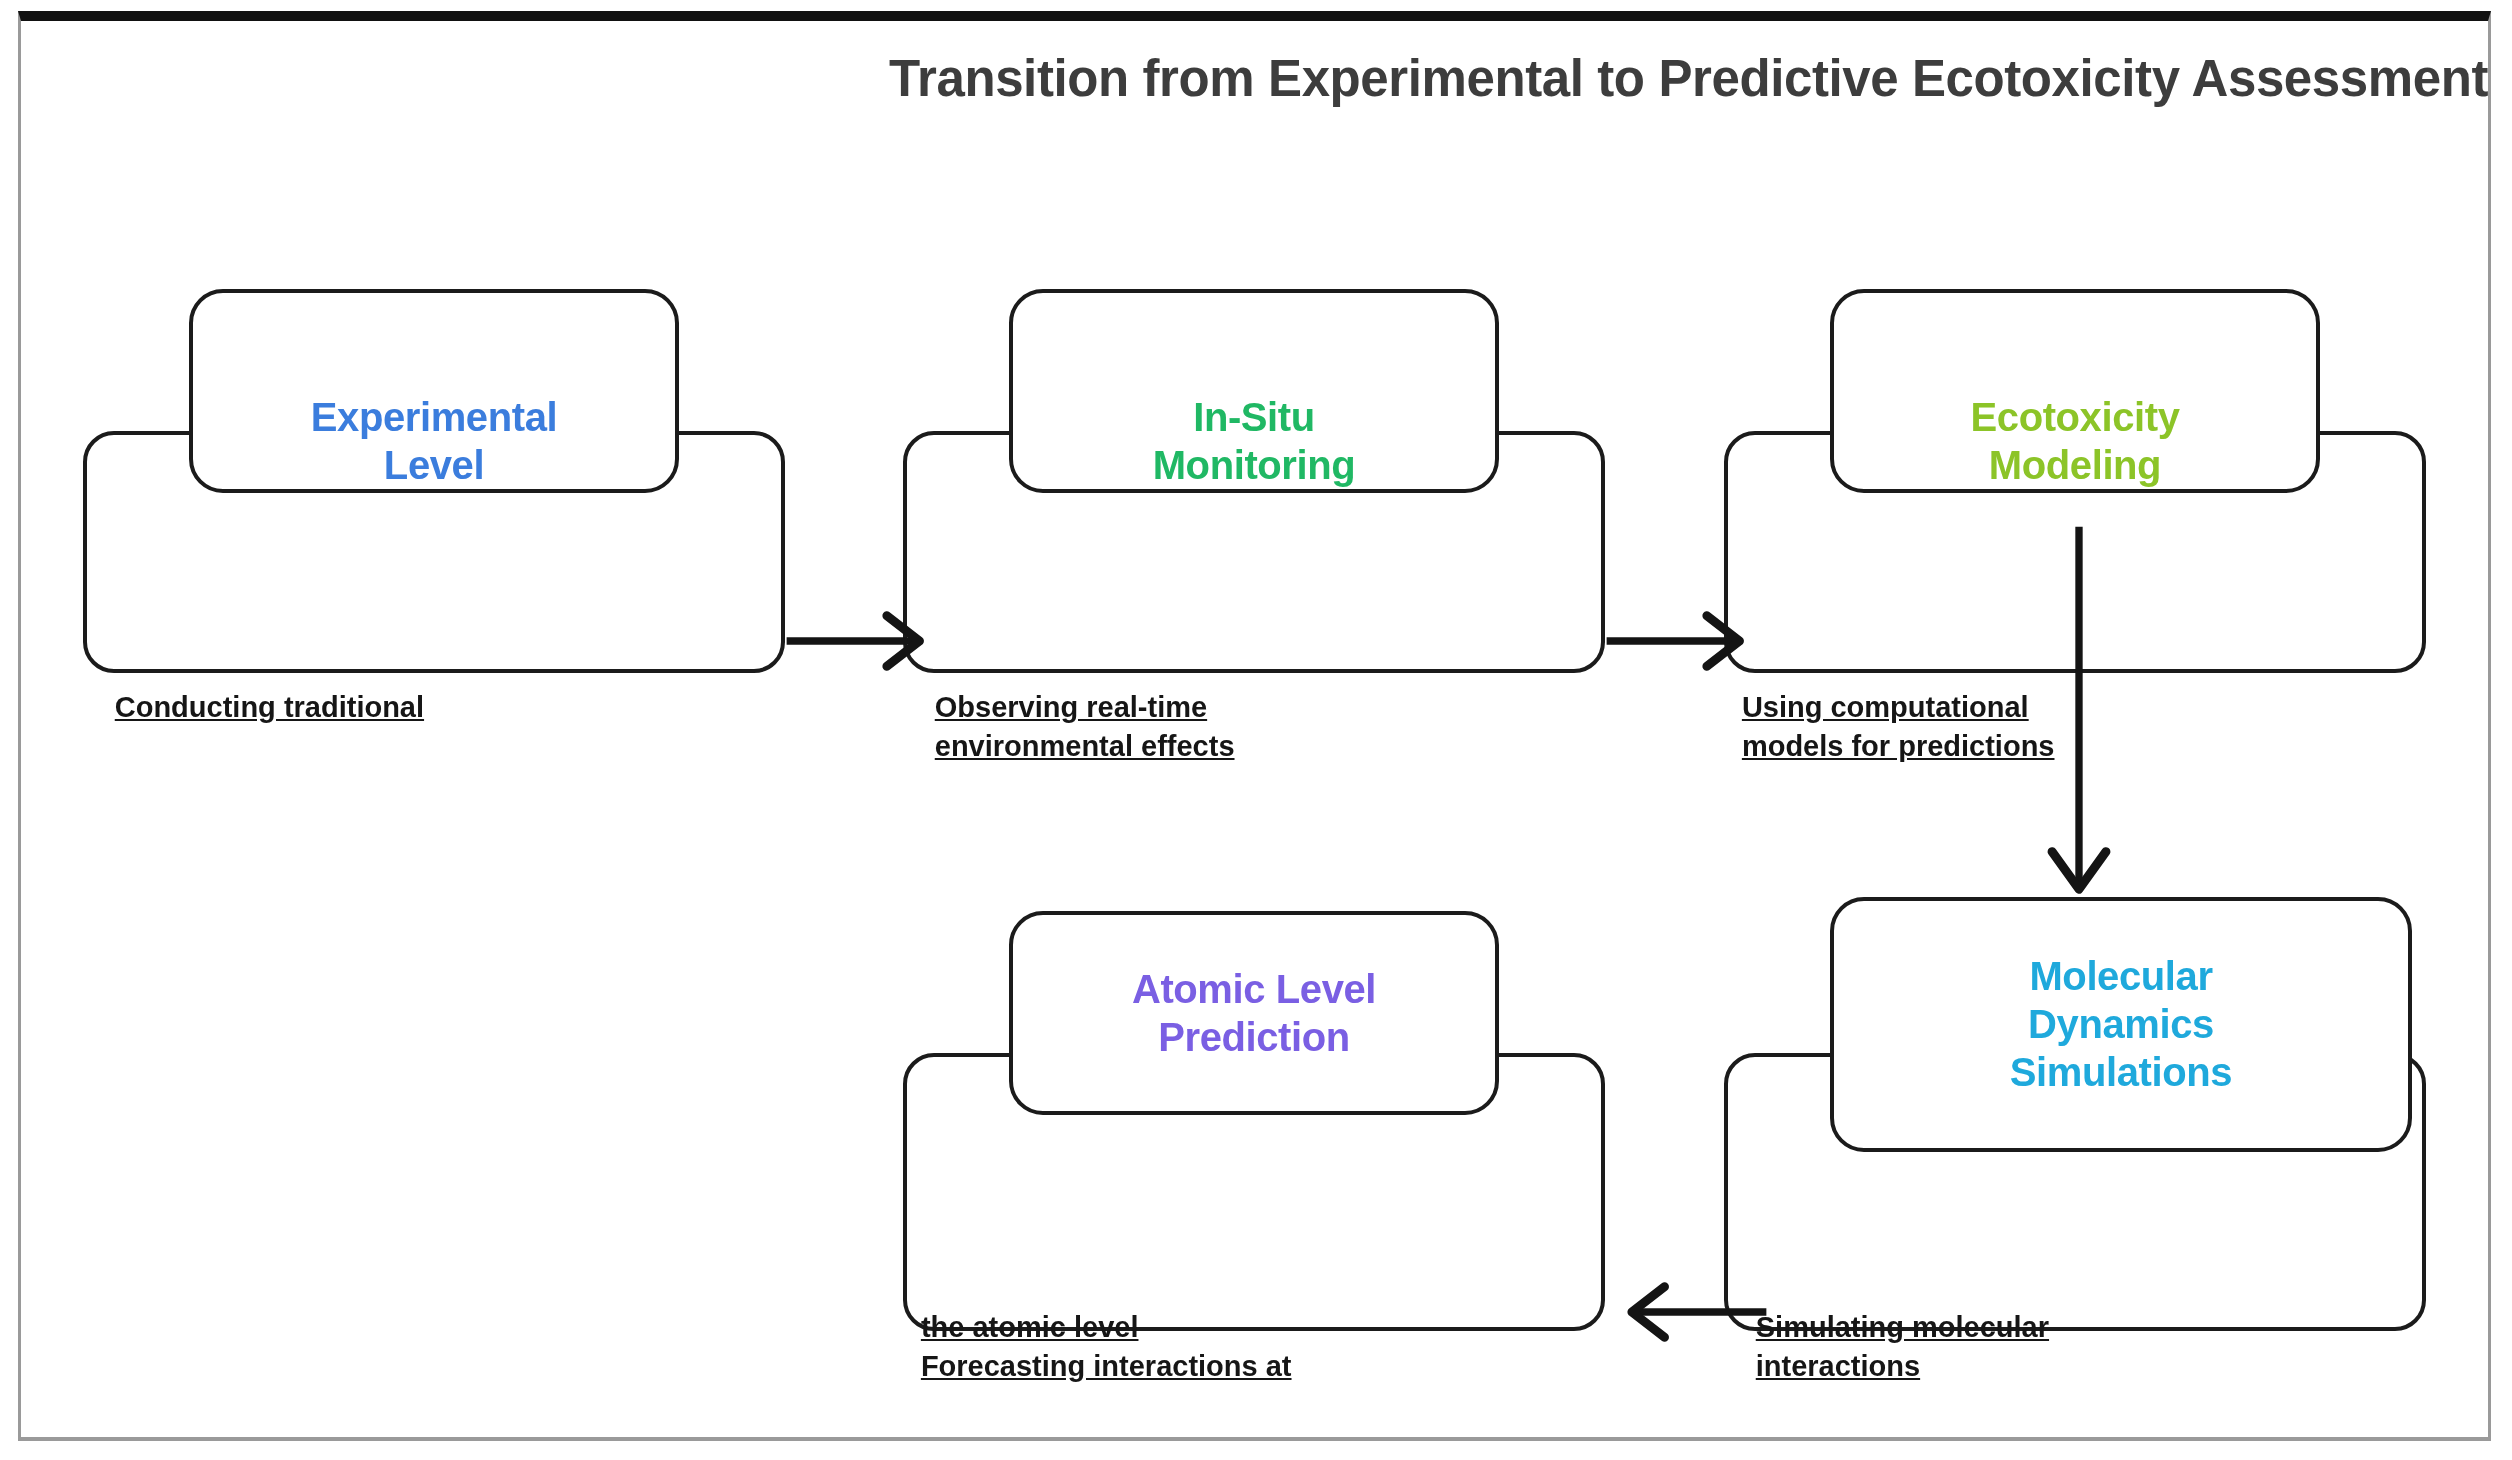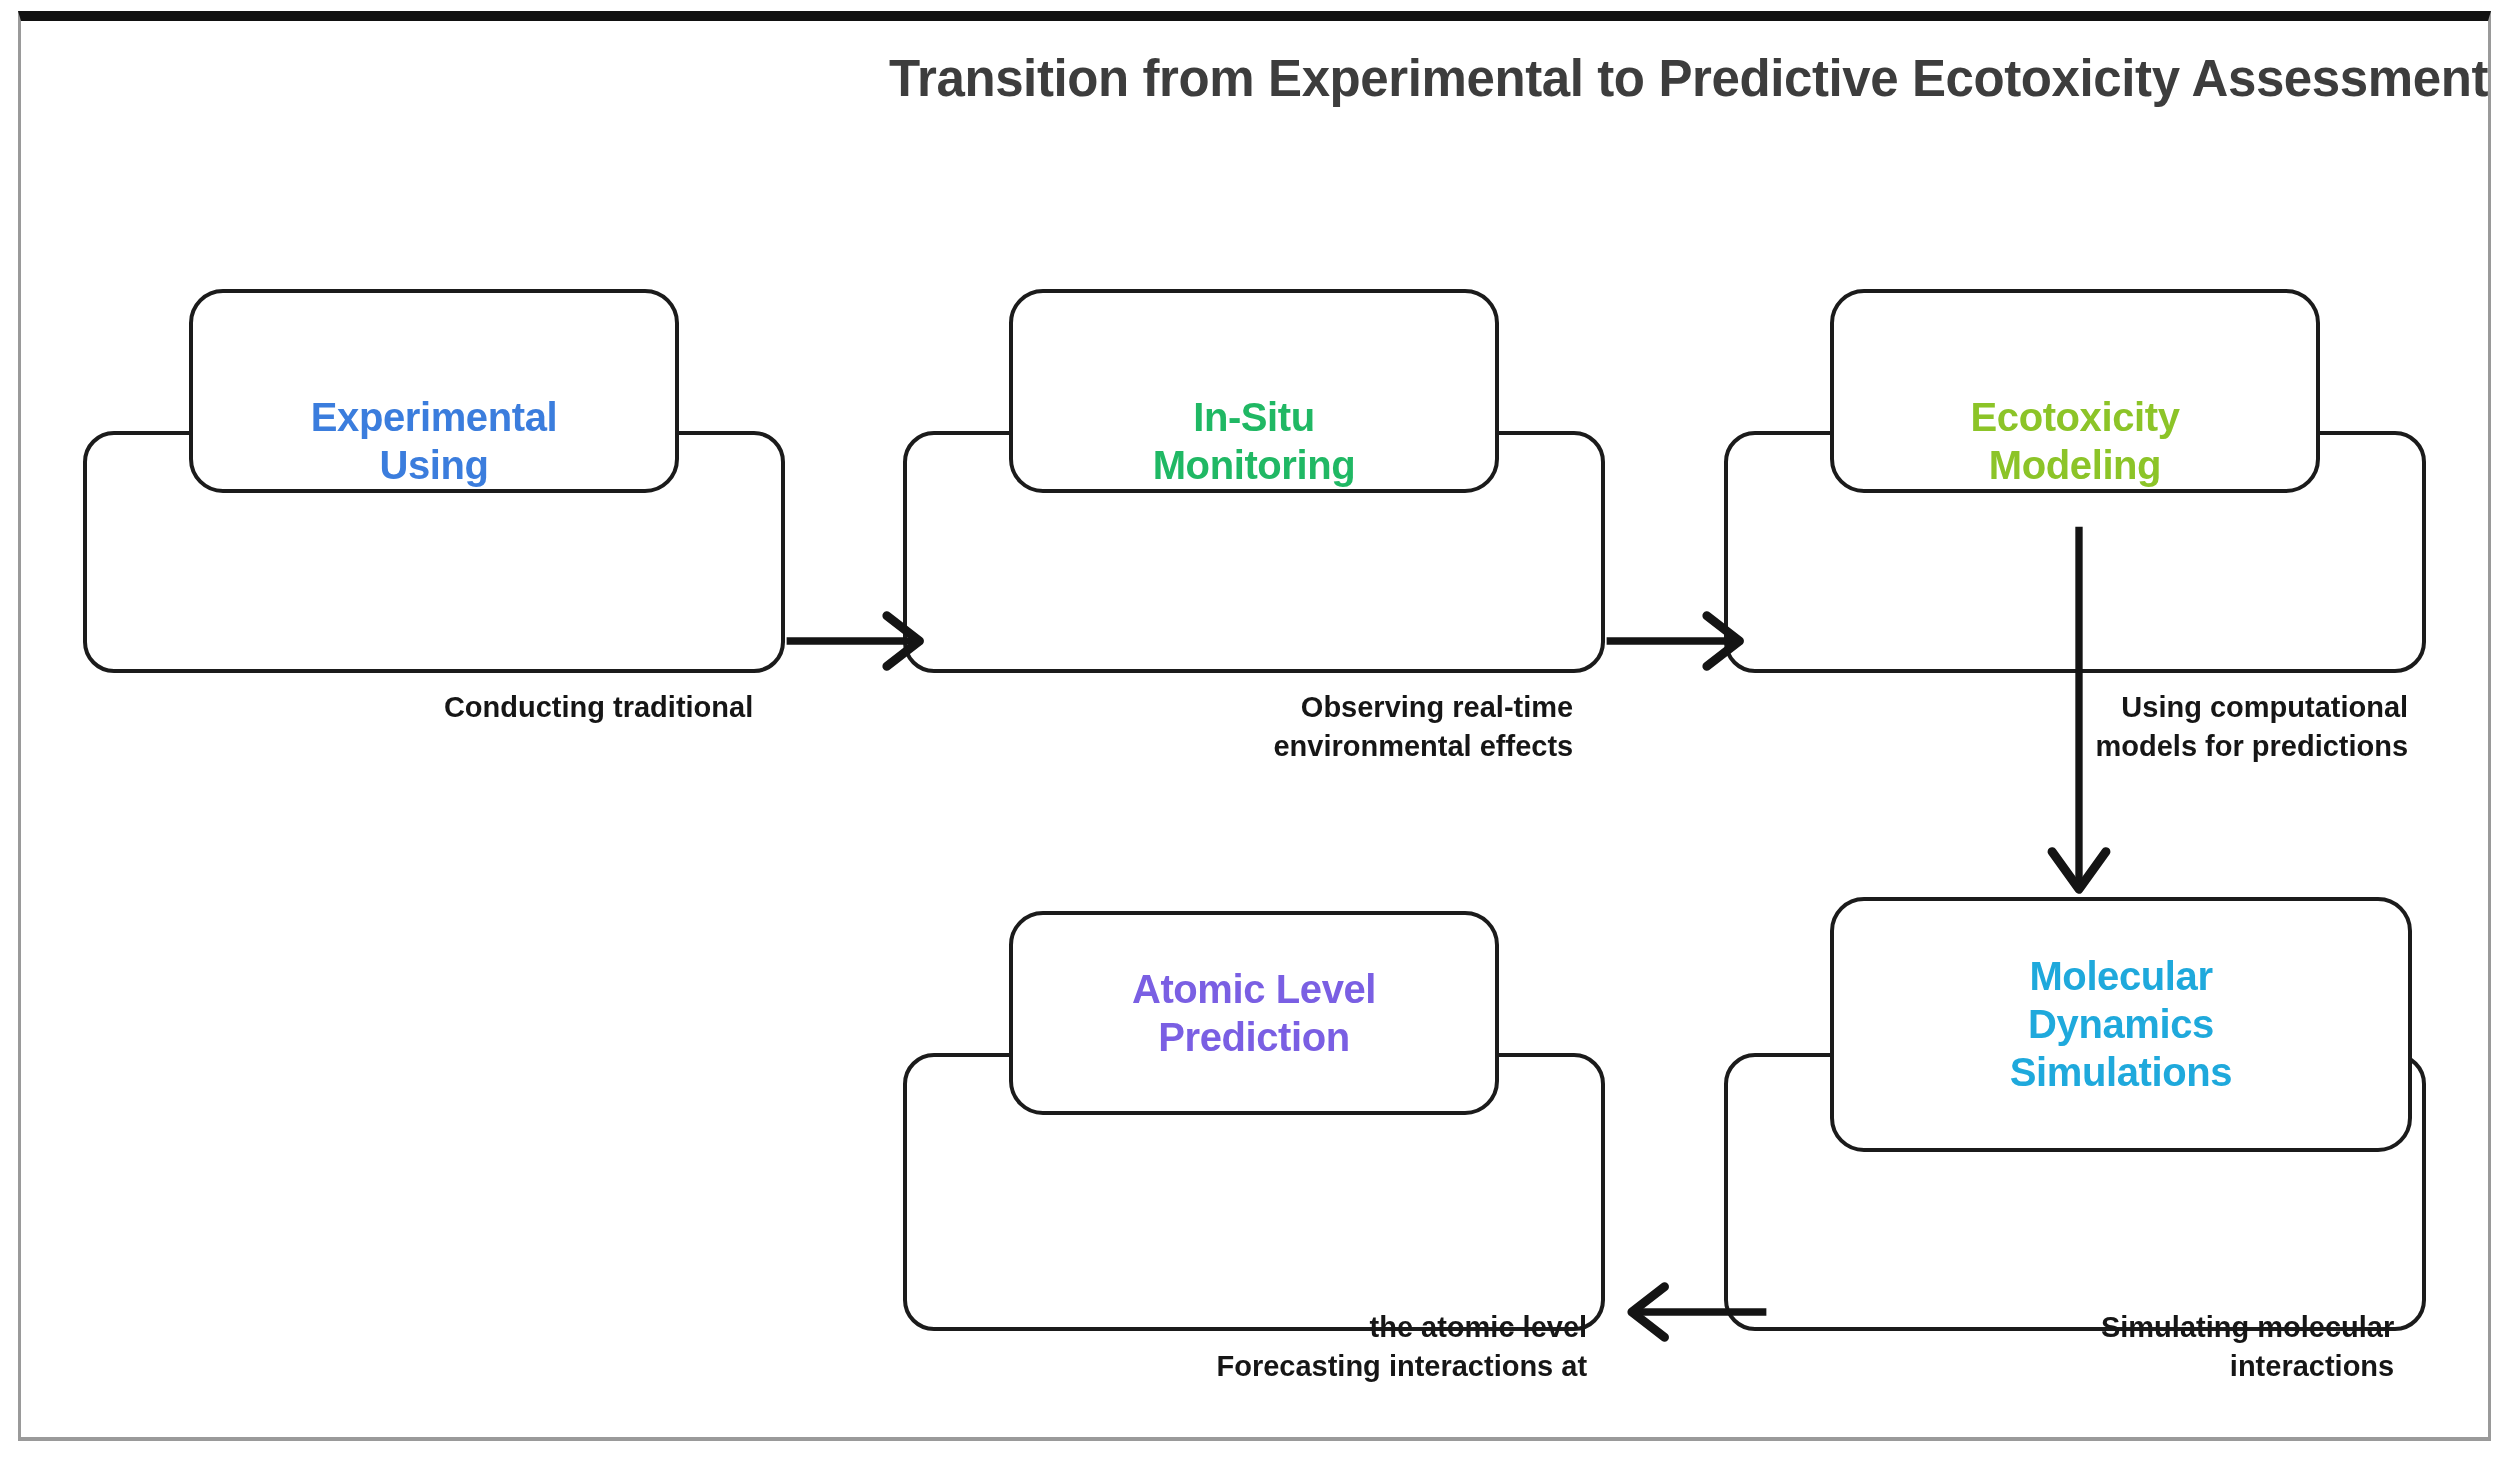--- a/index.html
+++ b/index.html
@@ -60,25 +60,26 @@
     width: 100%;
     border: 4.1px solid #1b1b1b;
     border-radius: 31px;
     background: #ffffff;
     box-sizing: border-box;
   }
   .node-desc {
     position: absolute;
     left: 6%;
     width: 88%;
-    text-align: right;
+    text-align: left;
     font-size: 29px;
     font-weight: bold;
     color: #161616;
     line-height: 1.32;
+    text-decoration: underline;
   }
   .node-head {
     position: absolute;
     border: 4.9px solid #1b1b1b;
     border-radius: 34px;
     background: #ffffff;
     box-sizing: border-box;
     display: flex;
     align-items: center;
     justify-content: center;
@@ -125,21 +126,21 @@
 
     <div class="node row1" style="left: 62px; width: 702px;">
       <div class="node-body">
         <div class="node-desc" style="left:4%; width:92%;">
           <div>Conducting traditional</div>
         </div>
       </div>
       <div class="node-head">
         <div class="node-title c-blue">
           <div>Experimental</div>
-          <div>Using</div>
+          <div>Level</div>
         </div>
       </div>
     </div>
 
     <svg class="arrow" style="left:764px; top:575px;" width="163" height="90" viewBox="0 0 200 110">
       <path d="M 2 55 L 160 55" stroke="#141414" stroke-width="9" fill="none"></path>
       <path d="M 125 24 L 165 55 L 125 86" stroke="#141414" stroke-width="11" fill="none" stroke-linecap="round" stroke-linejoin="round"></path>
     </svg>
 
     <div class="node row1" style="left: 882px; width: 702px;">

